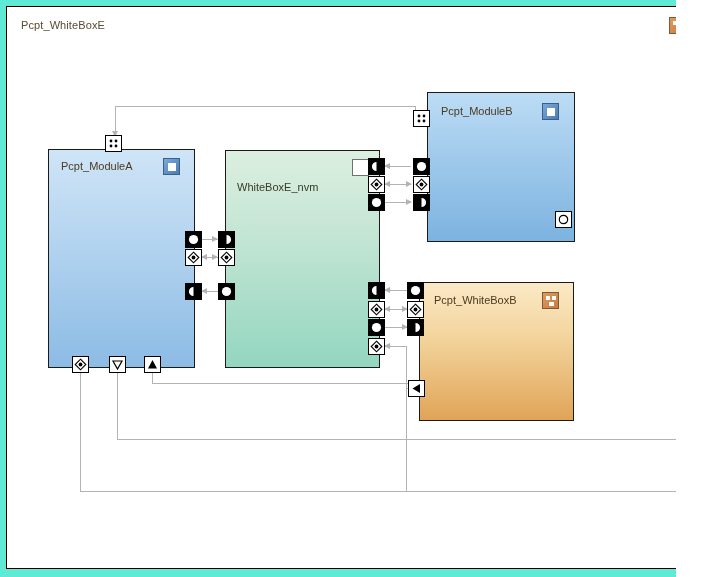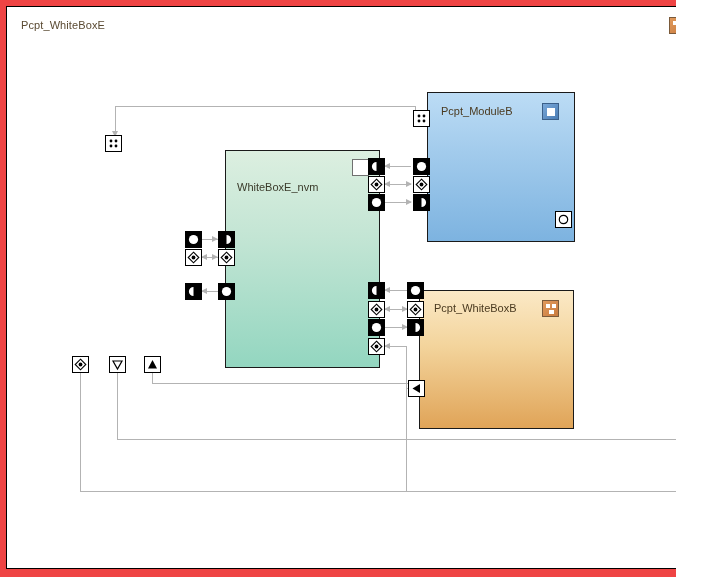--- a/index.html
+++ b/index.html
@@ -1,20 +1,20 @@
 <!DOCTYPE html>
 <html><head>
 <meta charset="utf-8">
 <style>
   html,body{margin:0;padding:0;background:#ffffff;}
   body{font-family:"Liberation Sans",sans-serif;}
   #canvas{
     position:relative;
     width:676px;height:577px;
-    background:#ef4444;
+    background:#5eead4;
     overflow:hidden;
     text-decoration:underline;
   }
   
   .frame{
     position:absolute;
     left:6px;top:6px;
     width:691px;height:563px;
     border:1px solid #000000;
     box-sizing:border-box;
@@ -148,34 +148,40 @@
     <div class="wire v" style="left:110px;top:362px;height:70px;"></div>
     <div class="wire h" style="left:110px;top:432px;width:567px;"></div>
     <div class="arrow right" style="left:671px;top:428.5px;"></div>
 
     <div class="wire v" style="left:73px;top:362px;height:122px;"></div>
     <div class="wire h" style="left:73px;top:484px;width:604px;"></div>
     <div class="arrow right" style="left:671px;top:480.5px;"></div>
 
     <div class="wire v" style="left:399px;top:381px;height:103px;"></div>
 
+    <div class="block blueA" style="left:41px;top:142px;width:147px;height:219px;">
+      <div class="block-label" style="left:12px;top:10px;">Pcpt_ModuleA</div>
+      <div class="cmp-icon blue" style="right:14px;top:8px;">
+          <i class="a"></i>
+        </div>
+    </div>
 
     <div class="block green" style="left:218px;top:143px;width:155px;height:218px;">
       <div class="block-label" style="left:11px;top:10px;">WhiteBoxE_nvm</div>
       <div class="cmp-icon plain" style="right:10px;top:8px;"></div>
     </div>
 
     <div class="block blueB" style="left:420px;top:85px;width:148px;height:150px;">
       <div class="block-label" style="left:13px;top:12px;">Pcpt_ModuleB</div>
       <div class="cmp-icon blue" style="right:15px;top:10px;">
           <i class="a"></i>
         </div>
     </div>
 
-    <div class="block orange" style="left:412px;top:283px;width:155px;height:139px;text-align:right;">
+    <div class="block orange" style="left:412px;top:275px;width:155px;height:139px;text-align:right;">
       <div class="block-label" style="left:14px;top:11px;">Pcpt_WhiteBoxB</div>
       <div class="cmp-icon" style="right:14px;top:9px;">
         <i class="a"></i>
           <i class="b"></i>
           <i class="c"></i>
       </div>
     </div>
 
     <div class="port" style="left:98px;top:128px;">
       <svg viewBox="0 0 15 15">

